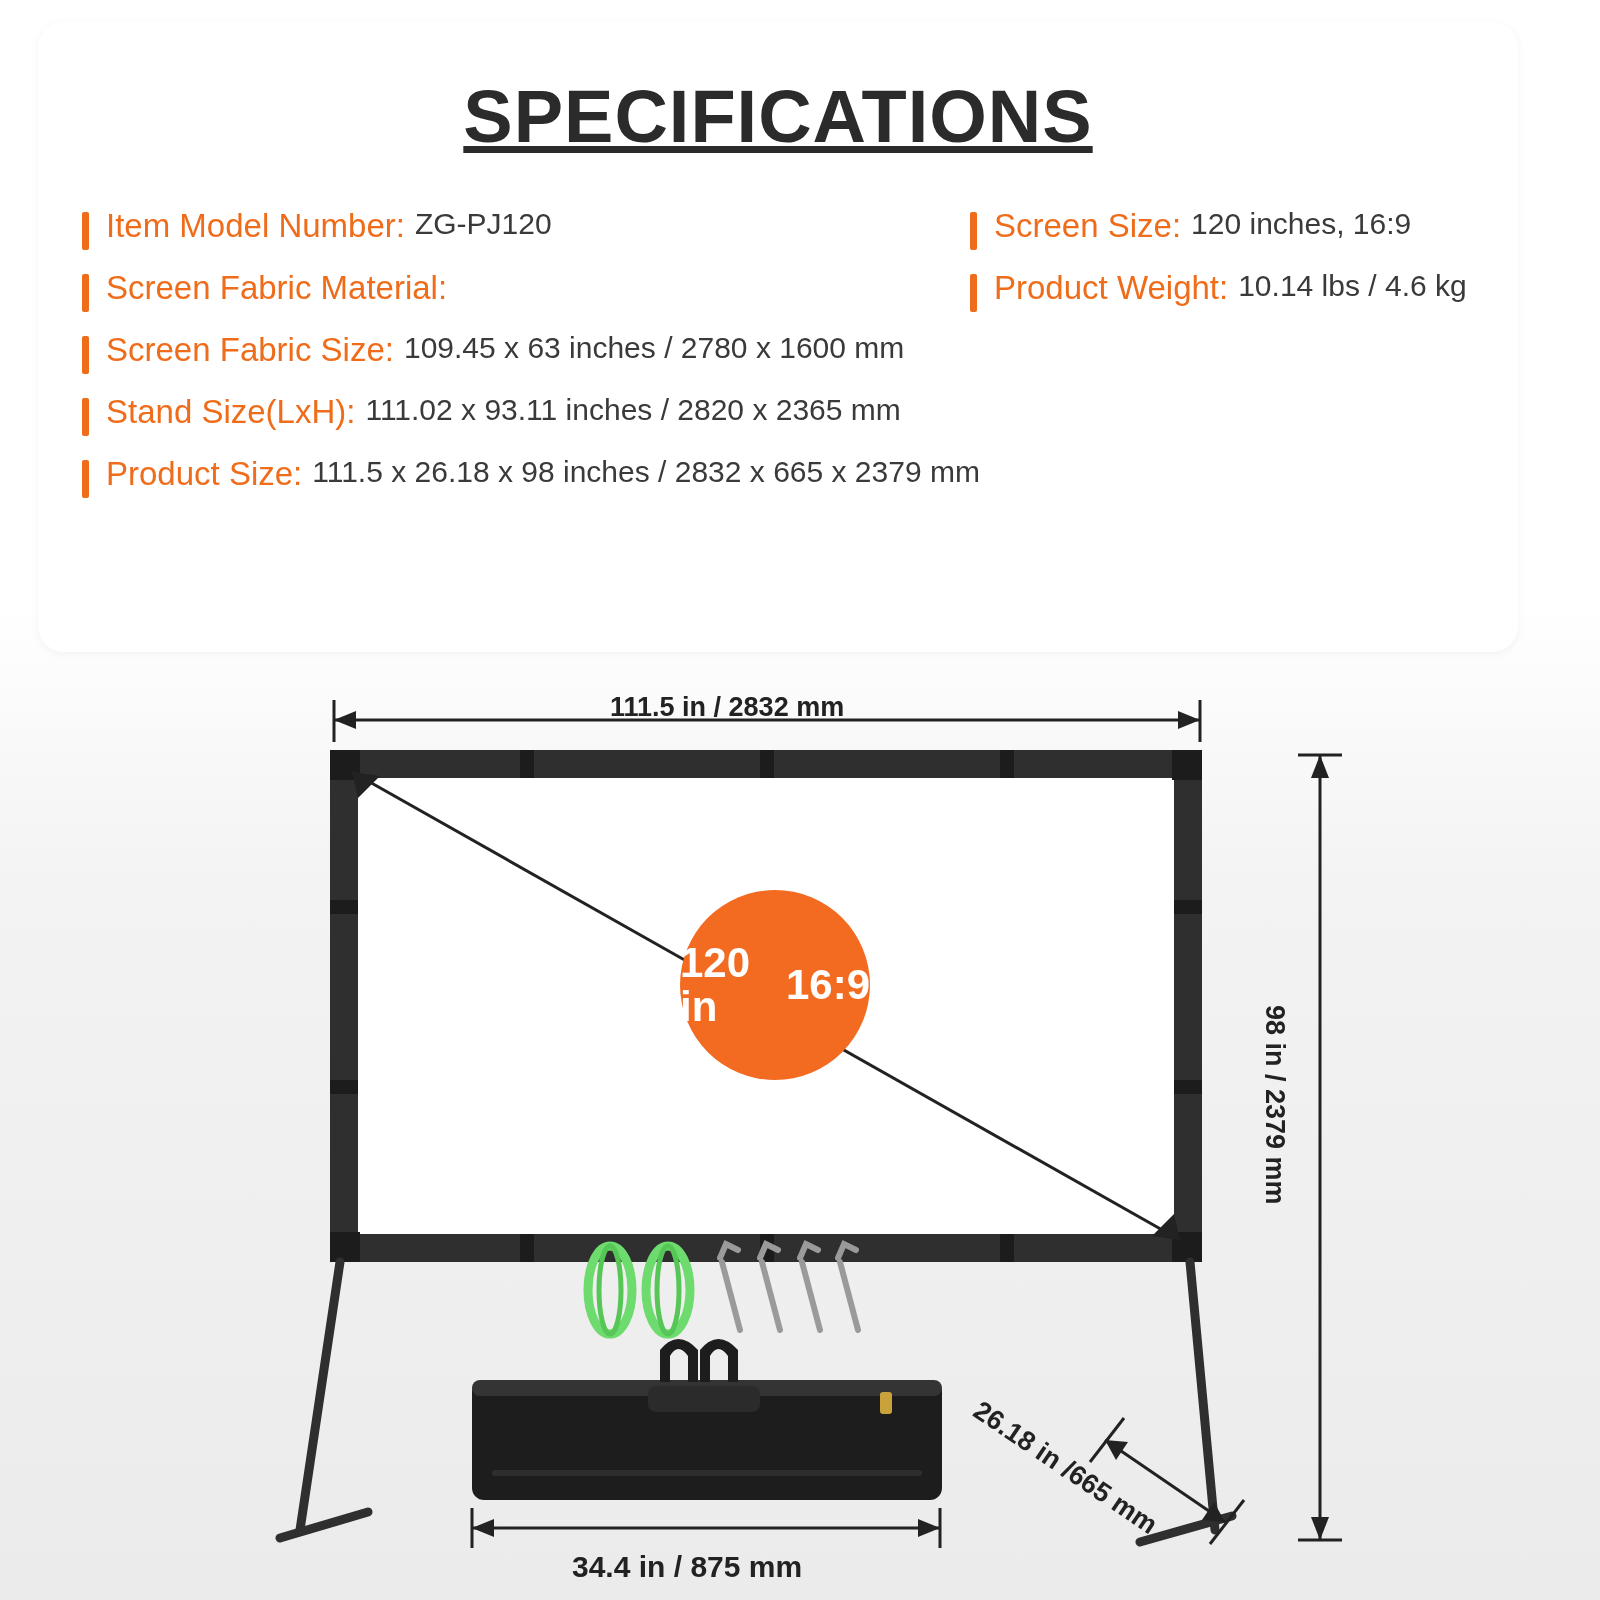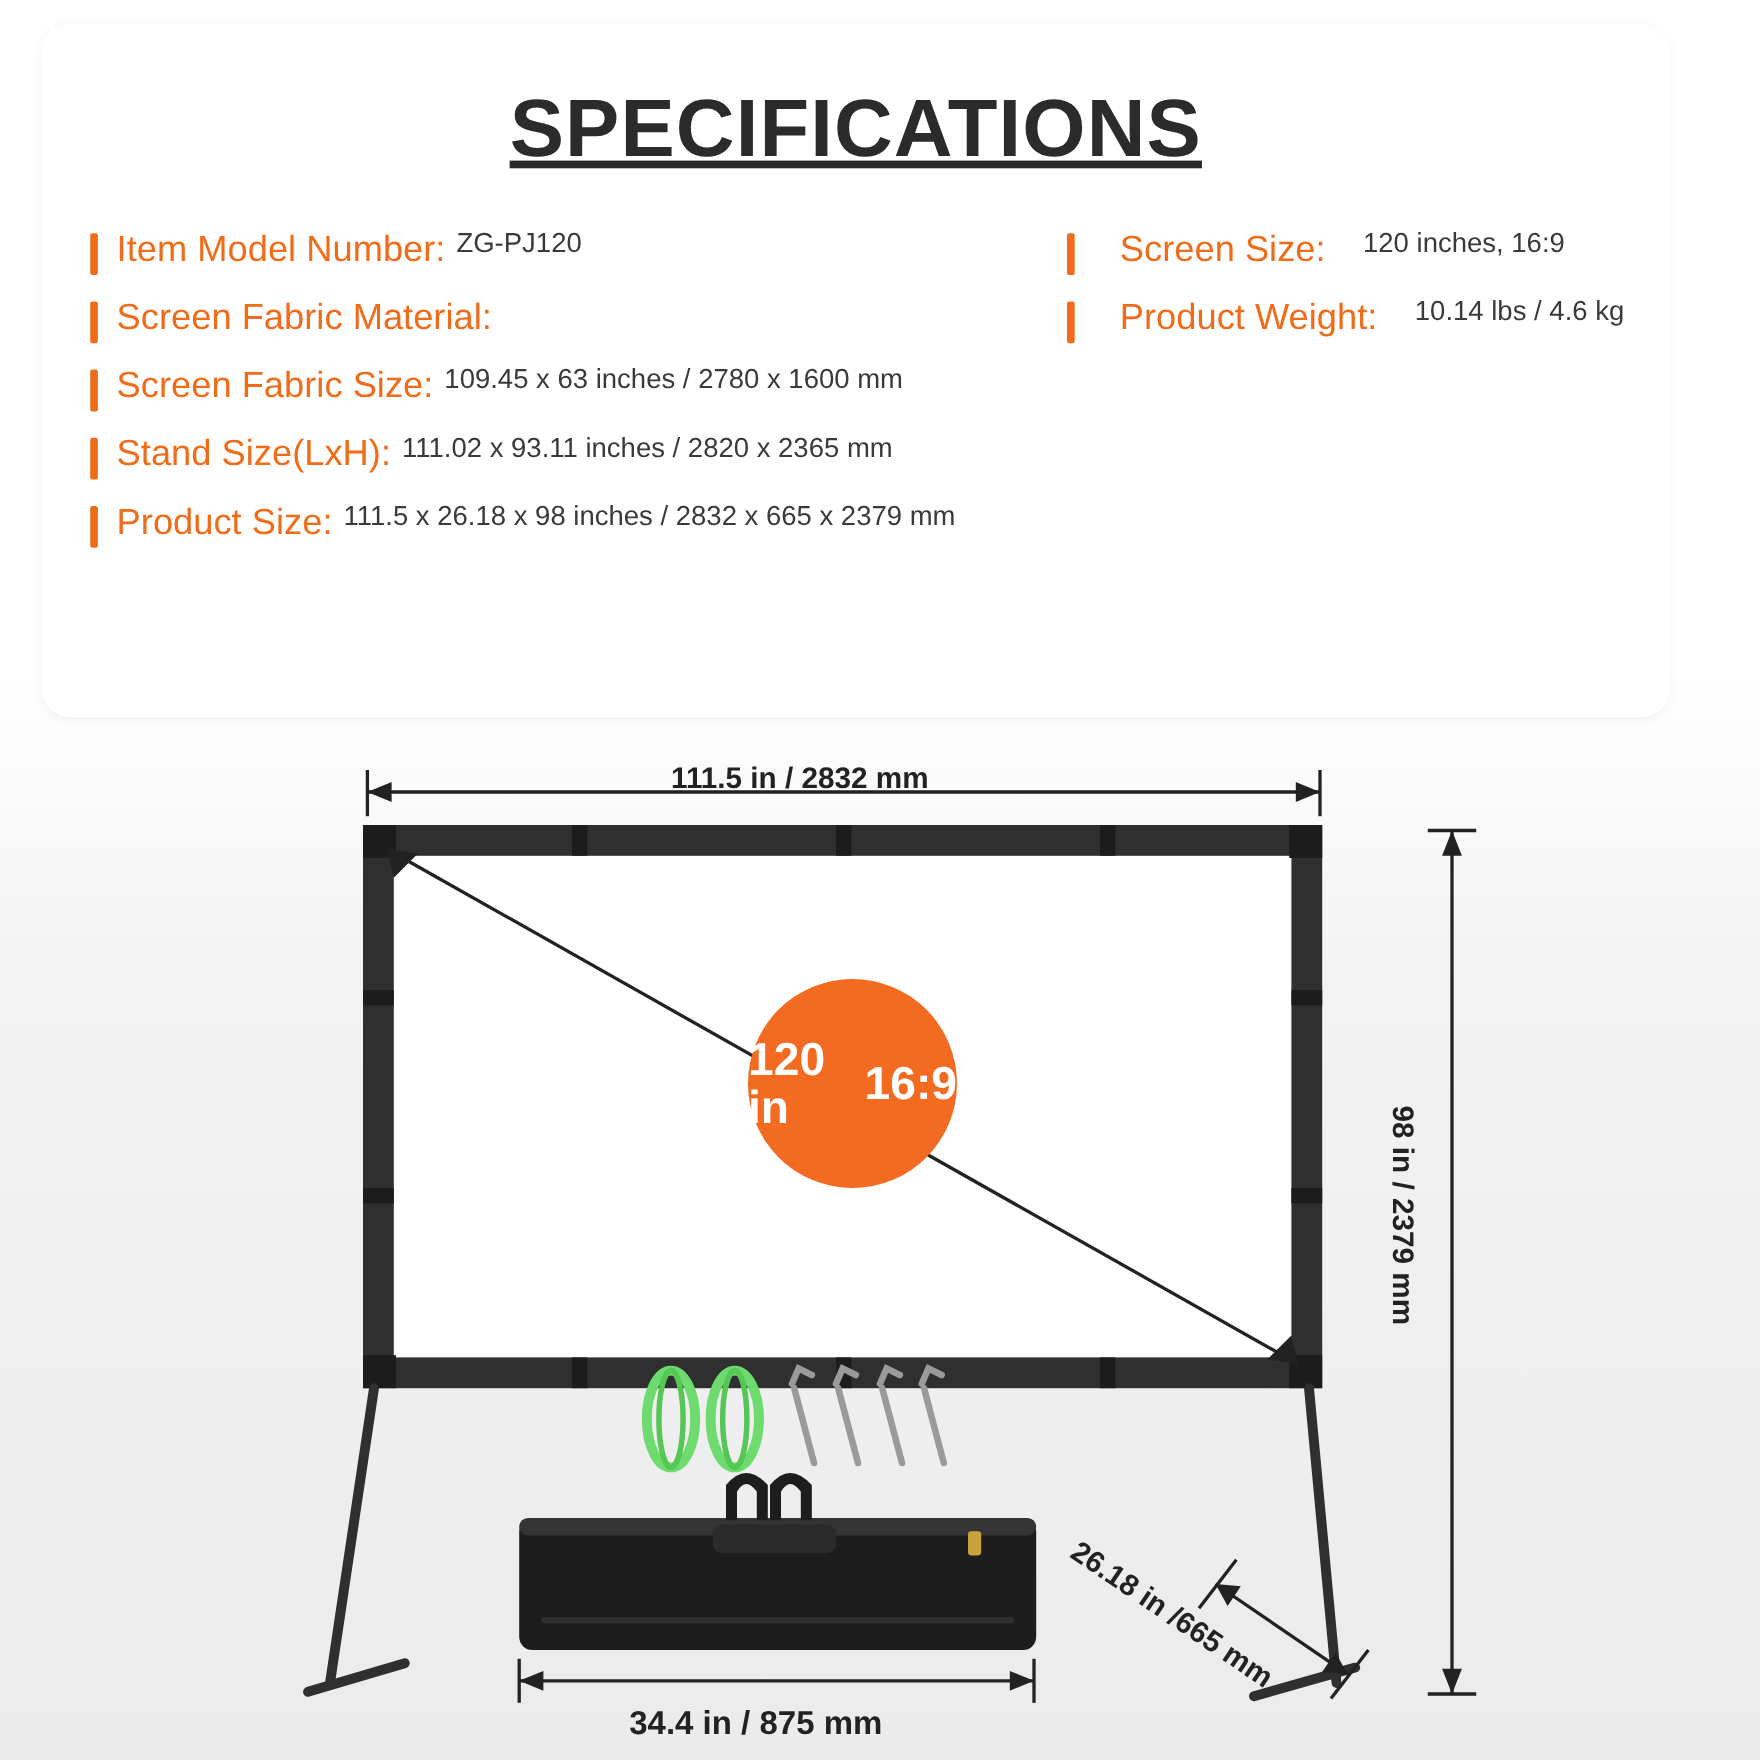--- a/index.html
+++ b/index.html
@@ -63,30 +63,30 @@
     margin-top: 5px;
     flex: none;
   }
   .lbl {
     color: #ef6c1a;
     font-size: 33px;
     white-space: nowrap;
   }
   .val {
     color: #3a3a3a;
-    font-size: 25px;
+    font-size: 30px;
     margin-left: 10px;
     white-space: nowrap;
   }
   .two-col {
     display: flex;
     width: 100%;
   }
   .col-left { width: 888px; flex: none; display: flex; }
-  .col-right { flex: 1; display: flex; gap: 24px; }
+  .col-right { flex: 1; display: flex; }
 
   
   .diagram {
     position: absolute;
     left: 0;
     top: 650px;
     width: 1600px;
     height: 950px;
   }
   .dim-label {

